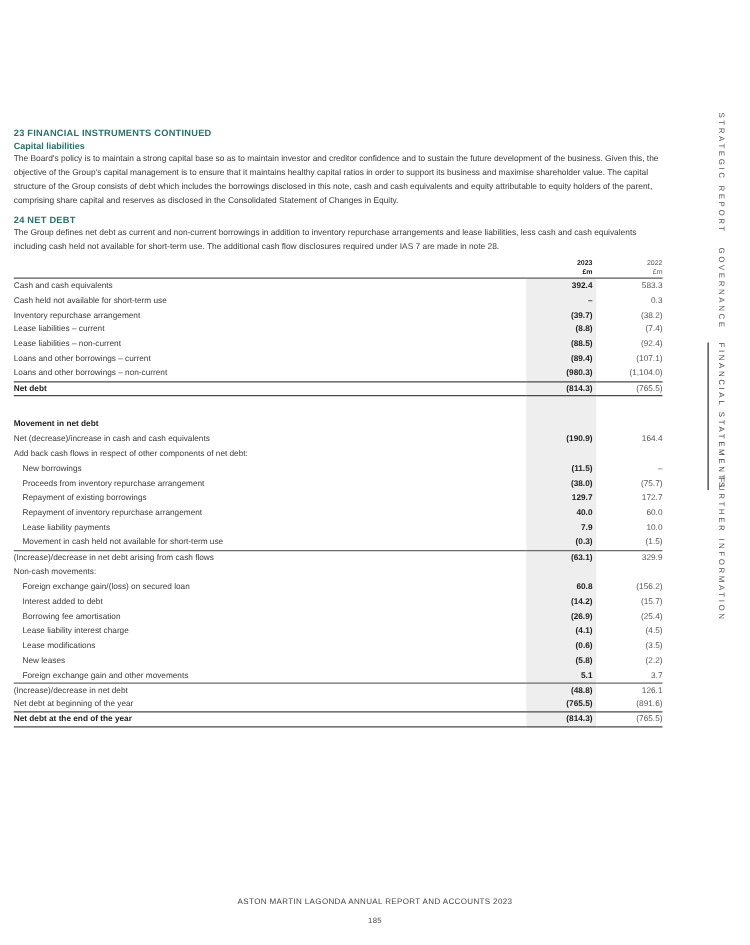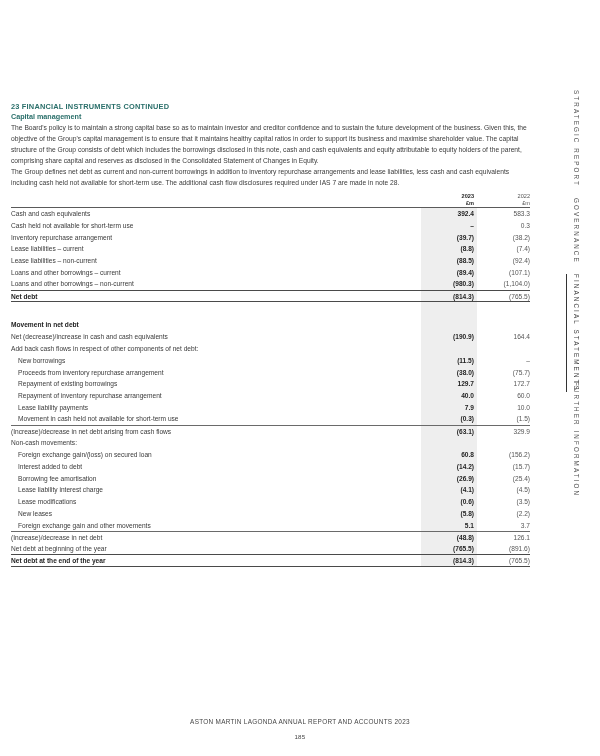--- a/index.html
+++ b/index.html
@@ -39,23 +39,24 @@
 
   .footer { position: absolute; left: 0; width: 600px; text-align: center; font-size: 6.4px; color: #444444; letter-spacing: 0.3px; }
   .footer.title { top: 718px; }
   .footer.page { top: 733px; font-size: 6.2px; }
 </style>
 </head>
 <body>
 
 <div class="content">
   <div class="section-title">23 FINANCIAL INSTRUMENTS CONTINUED</div>
-  <div class="sub-title">Capital management</div>
+  <div class="sub-title">Capital liabilities</div>
   <p class="para">The Board's policy is to maintain a strong capital base so as to maintain investor and creditor confidence and to sustain the future development of the business. Given this, the objective of the Group's capital management is to ensure that it maintains healthy capital ratios in order to support its business and maximise shareholder value. The capital structure of the Group consists of debt which includes the borrowings disclosed in this note, cash and cash equivalents and equity attributable to equity holders of the parent, comprising share capital and reserves as disclosed in the Consolidated Statement of Changes in Equity.</p>
 
+  <div class="section-title s24">24 NET DEBT</div>
   <p class="para">The Group defines net debt as current and non-current borrowings in addition to inventory repurchase arrangements and lease liabilities, less cash and cash equivalents including cash held not available for short-term use. The additional cash flow disclosures required under IAS 7 are made in note 28.</p>
 
   <div class="table-wrap">
     <div class="shade" id="shade" style="top: 16px; height: 359.609px;"></div>
     <table>
       <tbody>
           <tr class="head">
         <th style="text-align:left;"></th>
         <th class="h23"><span>2023</span><br><span>£m</span></th>
         <th class="h22"><span>2022</span><br><span>£m</span></th>

